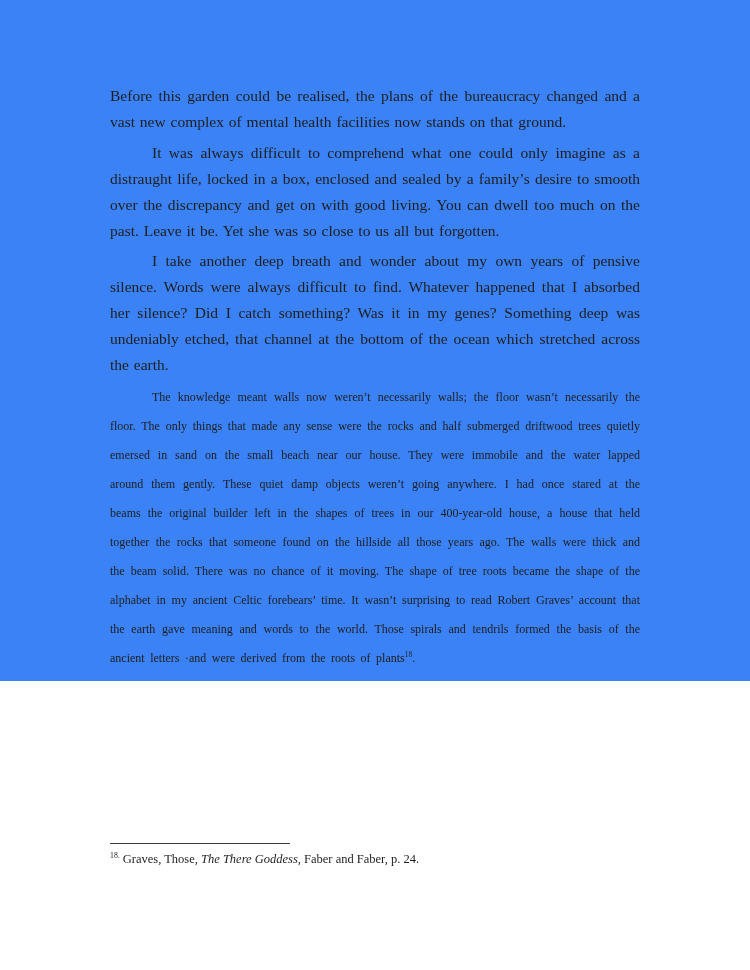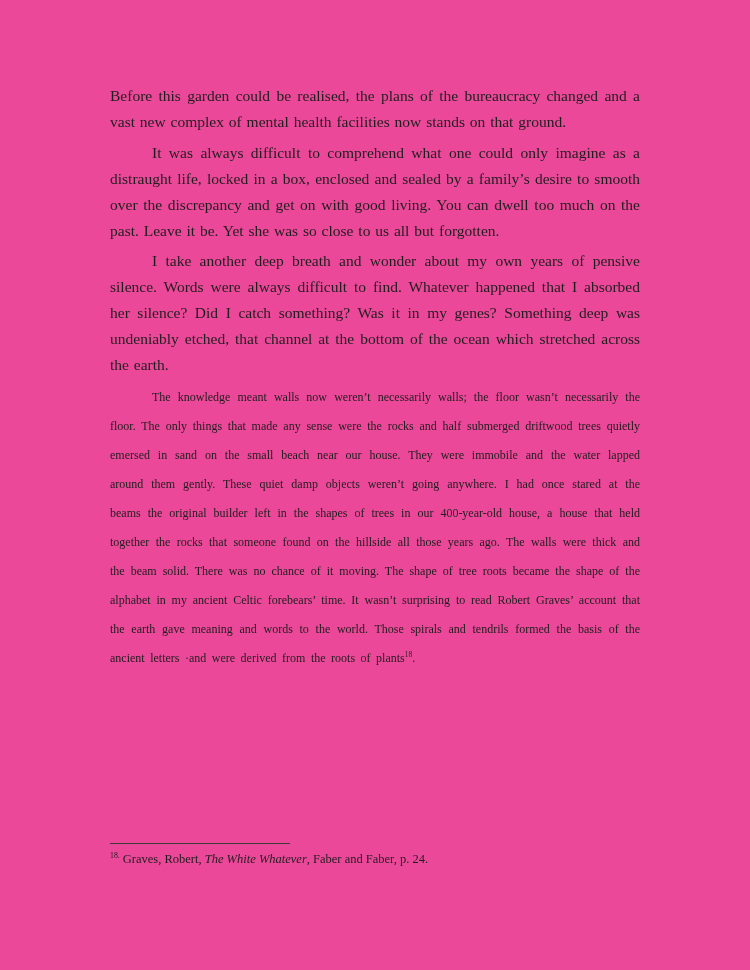--- a/index.html
+++ b/index.html
@@ -10,22 +10,22 @@
     width: 750px;
     height: 970px;
     background: #ffffff;
     font-family: "Liberation Serif", serif;
     color: #1e1e1e;
     overflow: hidden;
   }
   .page {
     position: relative;
     width: 750px;
-    height: 970px;
-    background: #ec4899;
+    height: 681px;
+    background: #3b82f6;
   }
   .textcol {
     position: absolute;
     left: 110px;
     top: 0;
     width: 530px;
     height: 970px;
   }
   .textcol p {
     margin: 0;
@@ -78,16 +78,16 @@
     <p class="para-small" style="top: 83px;">Before this garden could be realised, the plans of the bureaucracy changed and a vast new complex of mental health facilities now stands on that ground.</p>
 
     <p class="para-small indent" style="top: 140px;">It was always difficult to comprehend what one could only imagine as a distraught life, locked in a box, enclosed and sealed by a family’s desire to smooth over the discrepancy and get on with good living. You can dwell too much on the past. Leave it be. Yet she was so close to us all but forgotten.</p>
 
     <p class="para-small indent" style="top: 248px;">I take another deep breath and wonder about my own years of pensive silence. Words were always difficult to find. Whatever happened that I absorbed her silence? Did I catch something? Was it in my genes? Something deep was undeniably etched, that channel at the bottom of the ocean which stretched across the earth.</p>
 
     <p class="para-large indent" style="top: 383px;"><span>The knowledge meant walls now weren’t necessarily walls; the floor wasn’t necessarily the floor. The only things that made any sense were the rocks and half submerged driftwood trees quietly emersed in sand on the small beach near our house. They were immobile and the water lapped around them gently. These quiet damp objects weren’t going anywhere. I had once stared at the beams the original builder left in the shapes of trees in our 400-year-old house, a house that held together the rocks that someone found on the hillside all those years ago. The walls were thick and the beam solid. There was no chance of it moving. The shape of tree roots became the shape of the alphabet in my ancient Celtic forebears’ time. It wasn’t surprising to read Robert Graves’ account that the earth gave meaning and words to the world. Those spirals and tendrils formed the basis of the ancient letters ·and were derived from the roots of plants</span><sup>18</sup><span>.</span></p>
 
     <div class="fn-rule" style="top: 843px;"></div>
 
-    <p class="footnote" style="top: 850px;"><sup>18.</sup><span> Graves, Robert, </span><span class="work-title">The White Whatever</span><span>, Faber and Faber, p. 24.</span></p>
+    <p class="footnote" style="top: 850px;"><sup>18.</sup><span> Graves, Those, </span><span class="work-title">The There Goddess</span><span>, Faber and Faber, p. 24.</span></p>
 
   </div>
 </div>
 
 </body></html>

